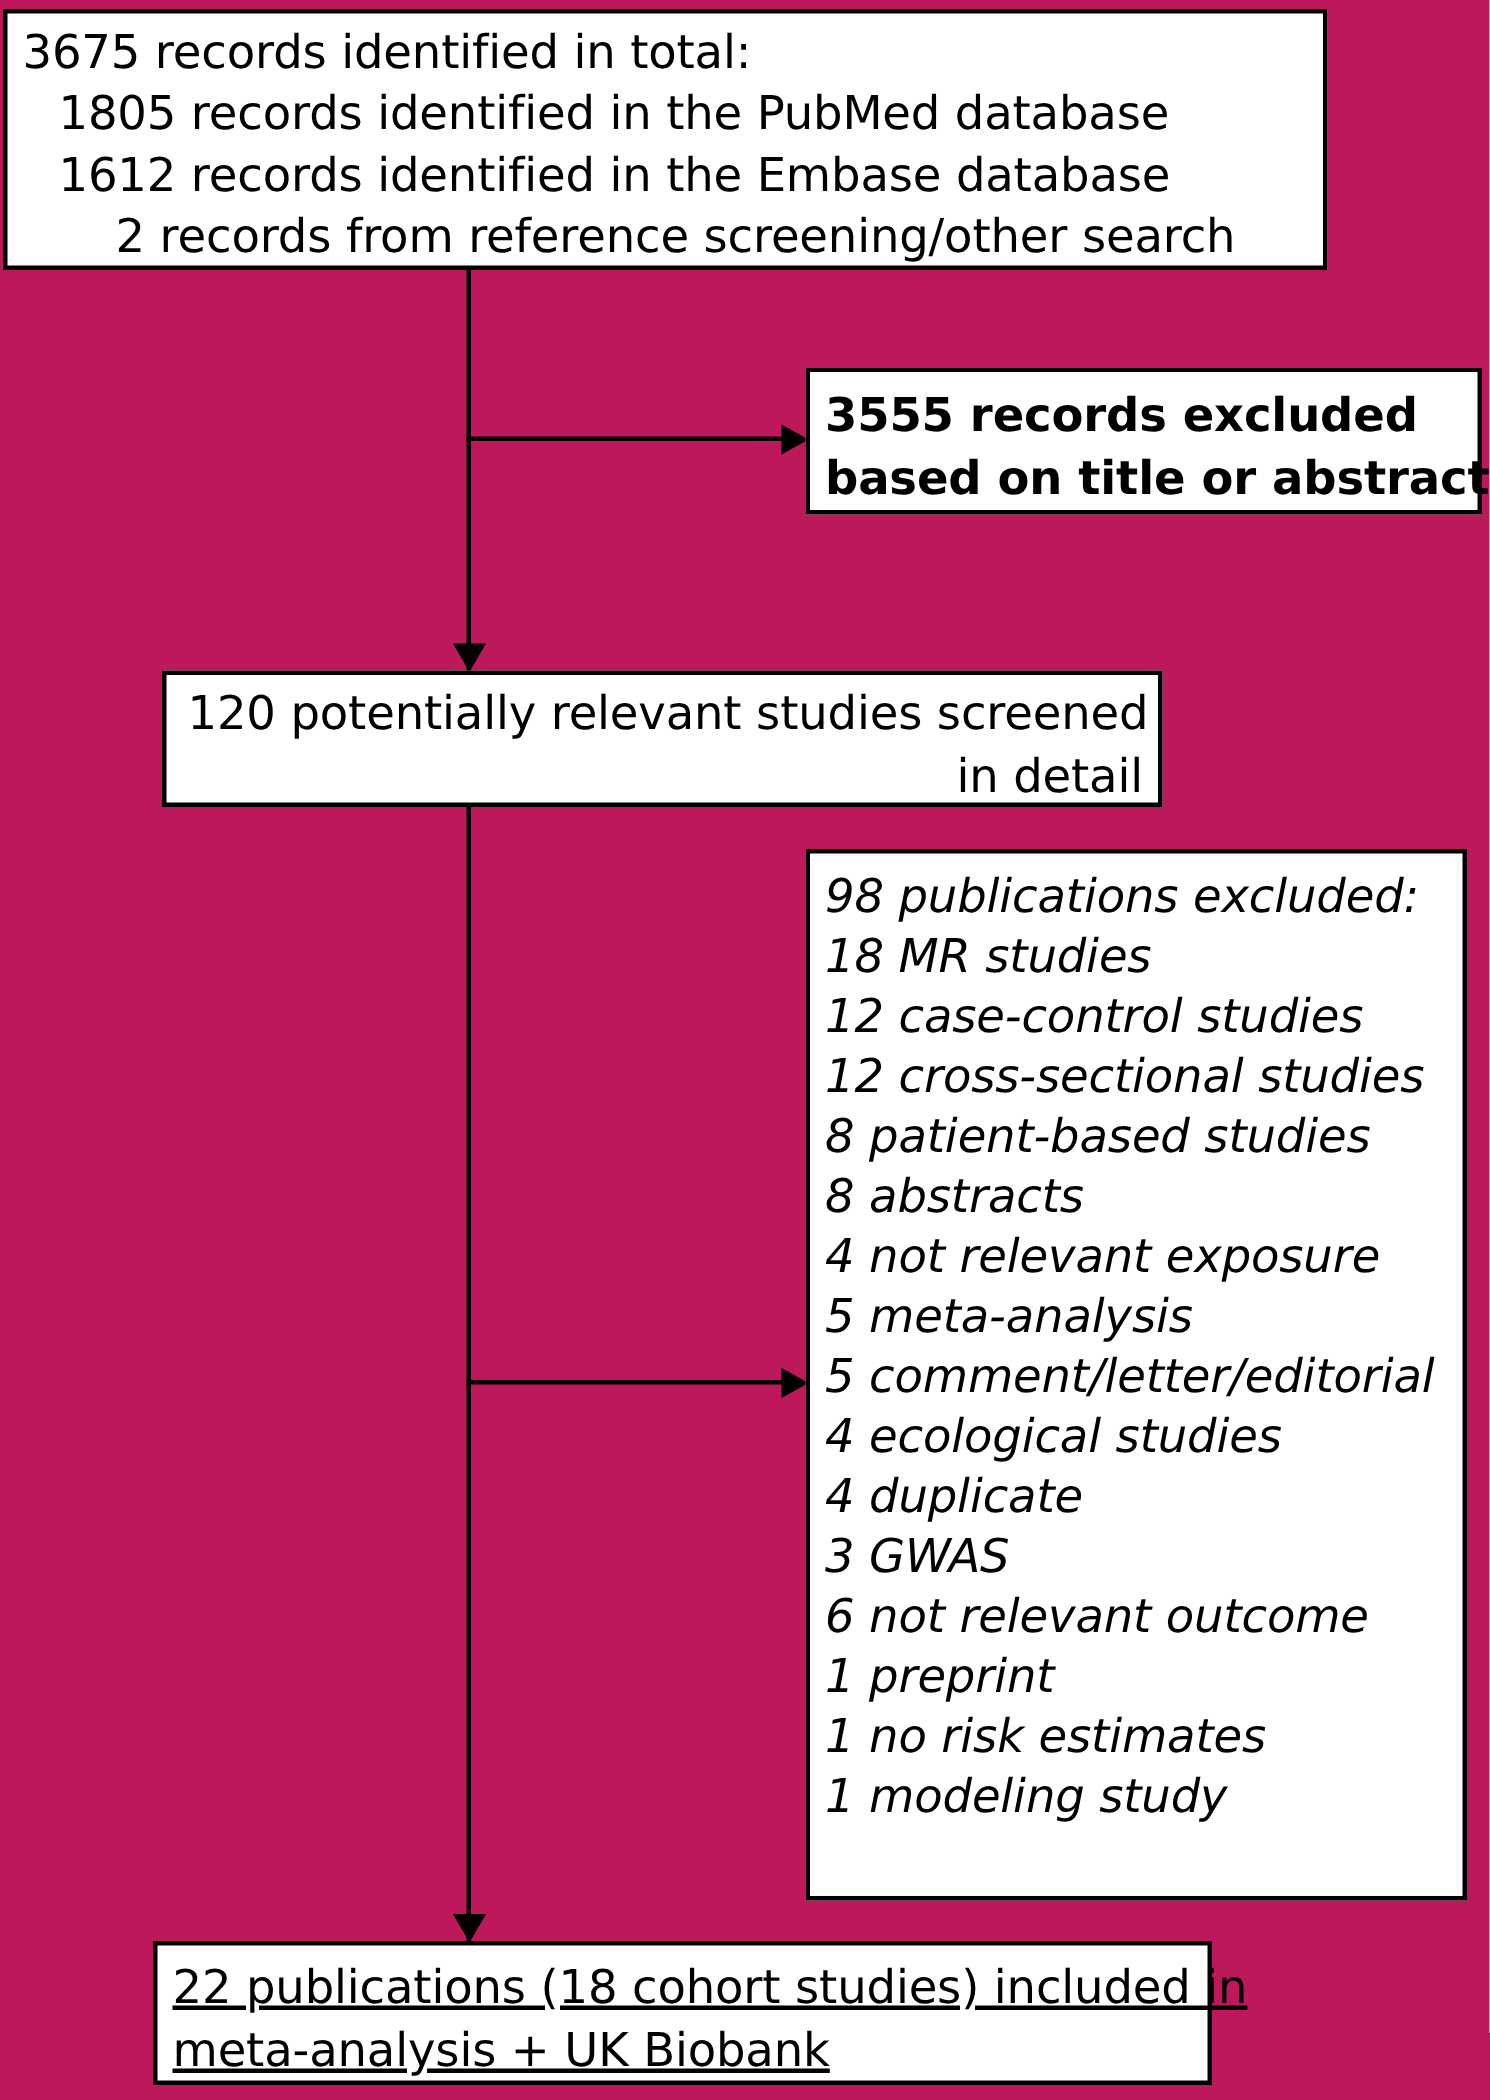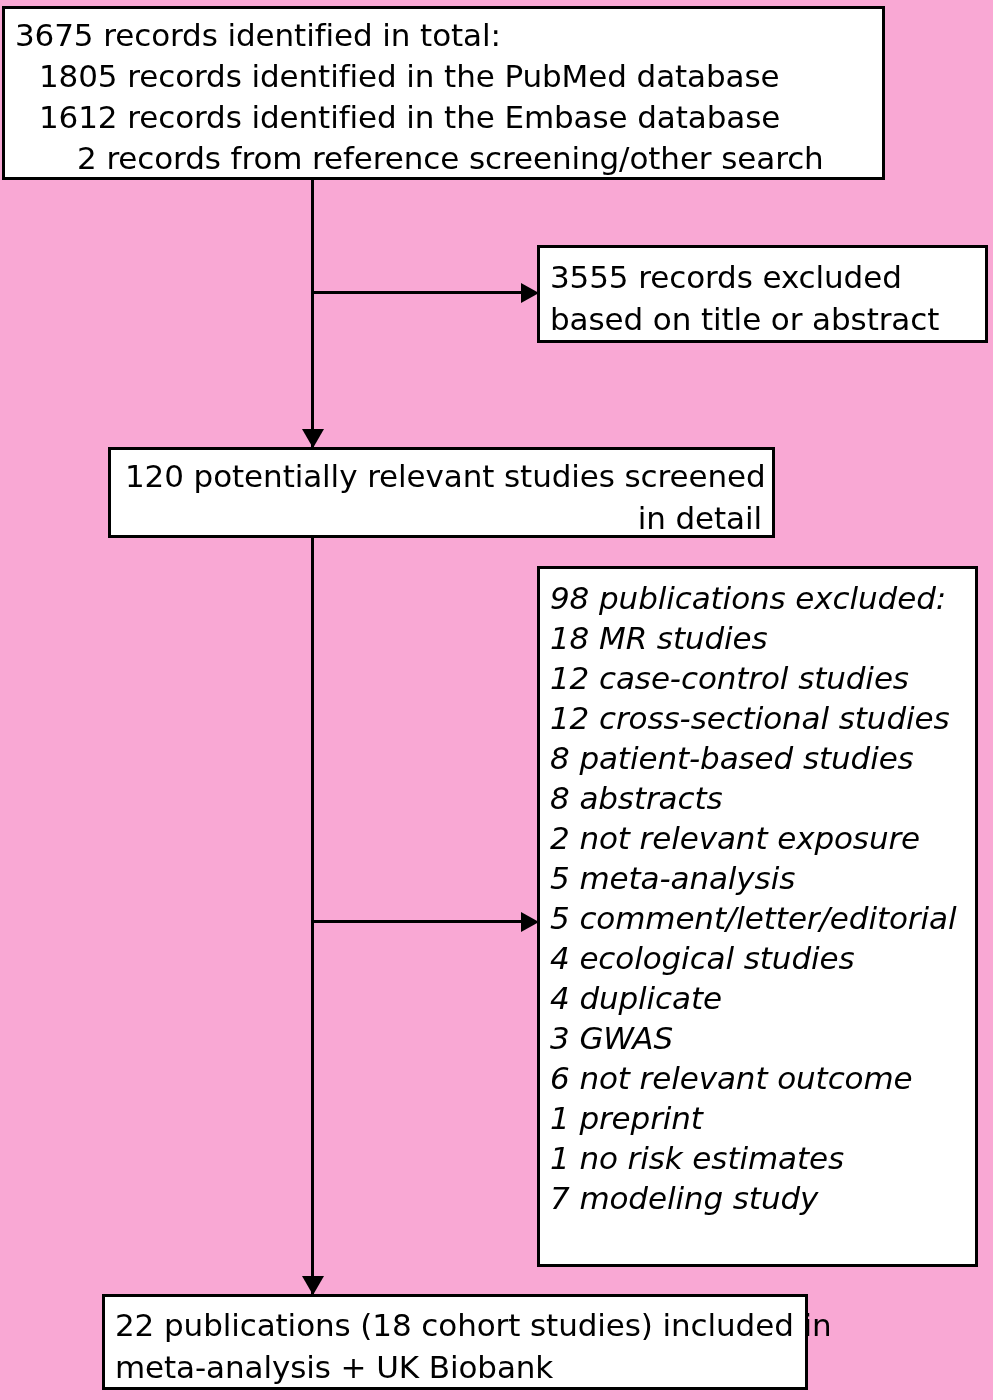--- a/index.html
+++ b/index.html
@@ -5,21 +5,21 @@
 <style>
   html, body {
     margin: 0;
     padding: 0;
     background: #ffffff;
   }
   #diagram {
     position: relative;
     width: 993px;
     height: 1400px;
-    background: #f9a8d4;
+    background: #be185d;
     font-family: "DejaVu Sans", "Liberation Sans", sans-serif;
     color: #000000;
     overflow: hidden;
   }
   .box {
     position: absolute;
     box-sizing: border-box;
     border: 3px solid #000000;
     background: #ffffff;
   }
@@ -93,21 +93,21 @@
 
   <div class="box" id="box-records" style="left:2px; top:6px; width:883px; height:174px;">
     <div class="box-text">
       <div class="line">3675 records identified in total:</div>
       <div class="line indent-1">1805 records identified in the PubMed database</div>
       <div class="line indent-1">1612 records identified in the Embase database</div>
       <div class="line indent-2">2 records from reference screening/other search</div>
     </div>
   </div>
 
-  <div class="box" id="box-excluded-title-abstract" style="left:537px; top:245px; width:451px; height:98px;">
+  <div class="box" id="box-excluded-title-abstract" style="left:537px; top:245px; width:451px; height:98px;font-weight:bold;">
     <div class="box-text" style="padding-top:8px;">
       <div class="line">3555 records excluded</div>
       <div class="line">based on title or abstract</div>
     </div>
   </div>
 
   <div class="box" id="box-screened" style="left:108px; top:447px; width:667px; height:91px;">
     <div class="box-text" style="padding-top:5px; padding-left:14px;text-align:right;">
       <div class="line">120 potentially relevant studies screened</div>
       <div class="line">in detail</div>
@@ -115,33 +115,33 @@
   </div>
 
   <div class="box" id="box-publications-excluded" style="left:537px; top:566px; width:441px; height:701px;">
     <div class="box-text" style="padding-top:9px;font-style:italic;">
       <div class="line">98 publications excluded:</div>
       <div class="line">18 MR studies</div>
       <div class="line">12 case-control studies</div>
       <div class="line">12 cross-sectional studies</div>
       <div class="line">8 patient-based studies</div>
       <div class="line">8 abstracts</div>
-      <div class="line">2 not relevant exposure</div>
+      <div class="line">4 not relevant exposure</div>
       <div class="line">5 meta-analysis</div>
       <div class="line">5 comment/letter/editorial</div>
       <div class="line">4 ecological studies</div>
       <div class="line">4 duplicate</div>
       <div class="line">3 GWAS</div>
       <div class="line">6 not relevant outcome</div>
       <div class="line">1 preprint</div>
       <div class="line">1 no risk estimates</div>
-      <div class="line">7 modeling study</div>
+      <div class="line">1 modeling study</div>
     </div>
   </div>
 
   <div class="box" id="box-included" style="left:102px; top:1294px; width:706px; height:96px;">
-    <div class="box-text" style="padding-top:7px; ">
+    <div class="box-text" style="padding-top:7px; text-decoration:underline;">
       <div class="line">22 publications (18 cohort studies) included in</div>
       <div class="line">meta-analysis + UK Biobank</div>
     </div>
   </div>
 
 </div>
 
 </body></html>

